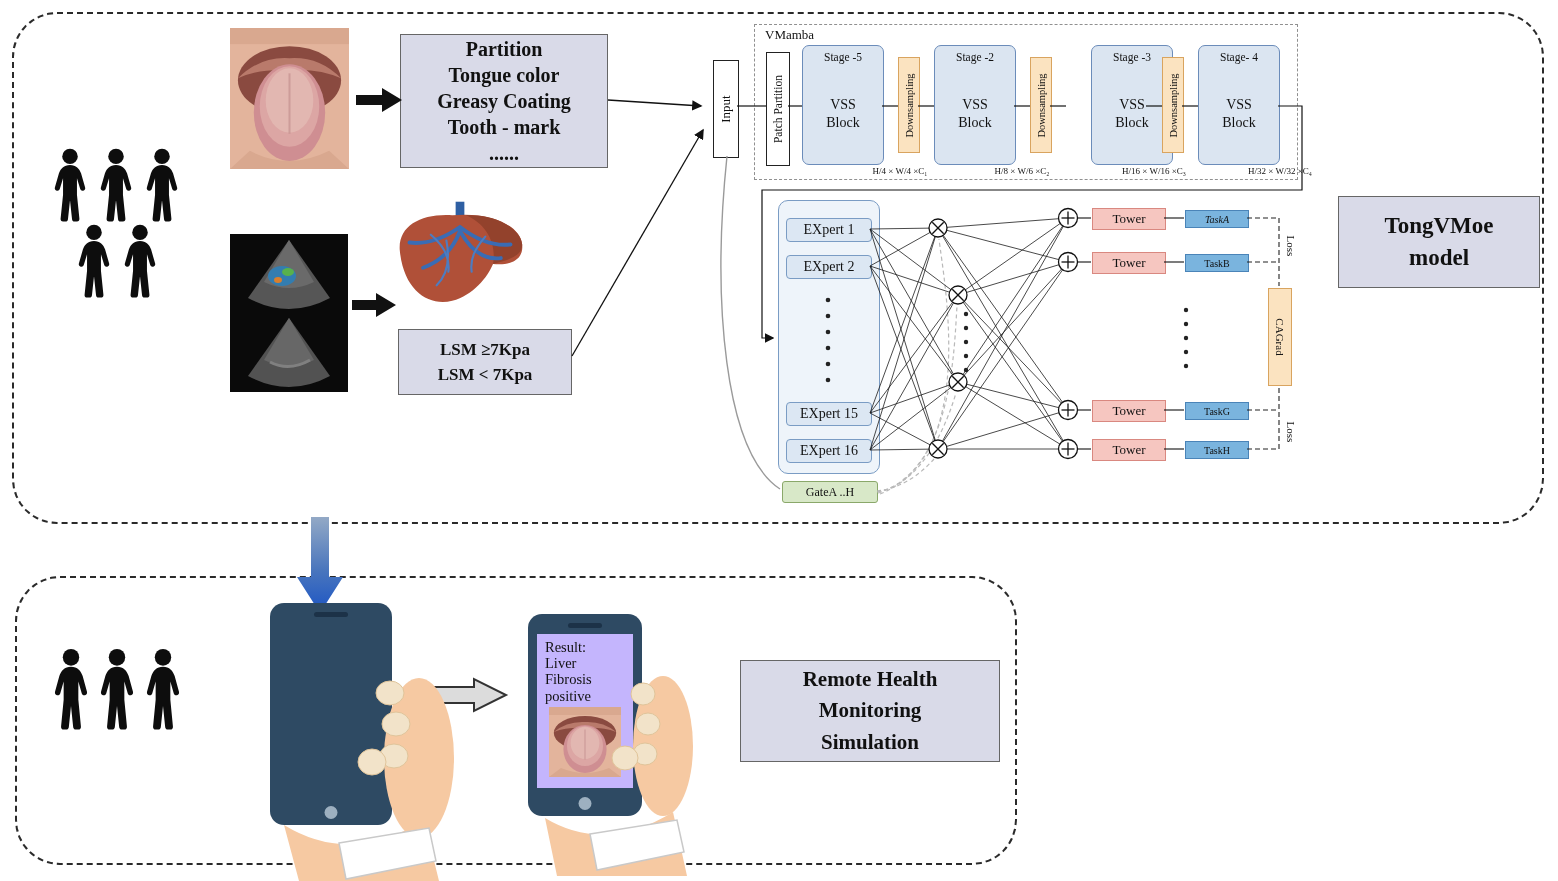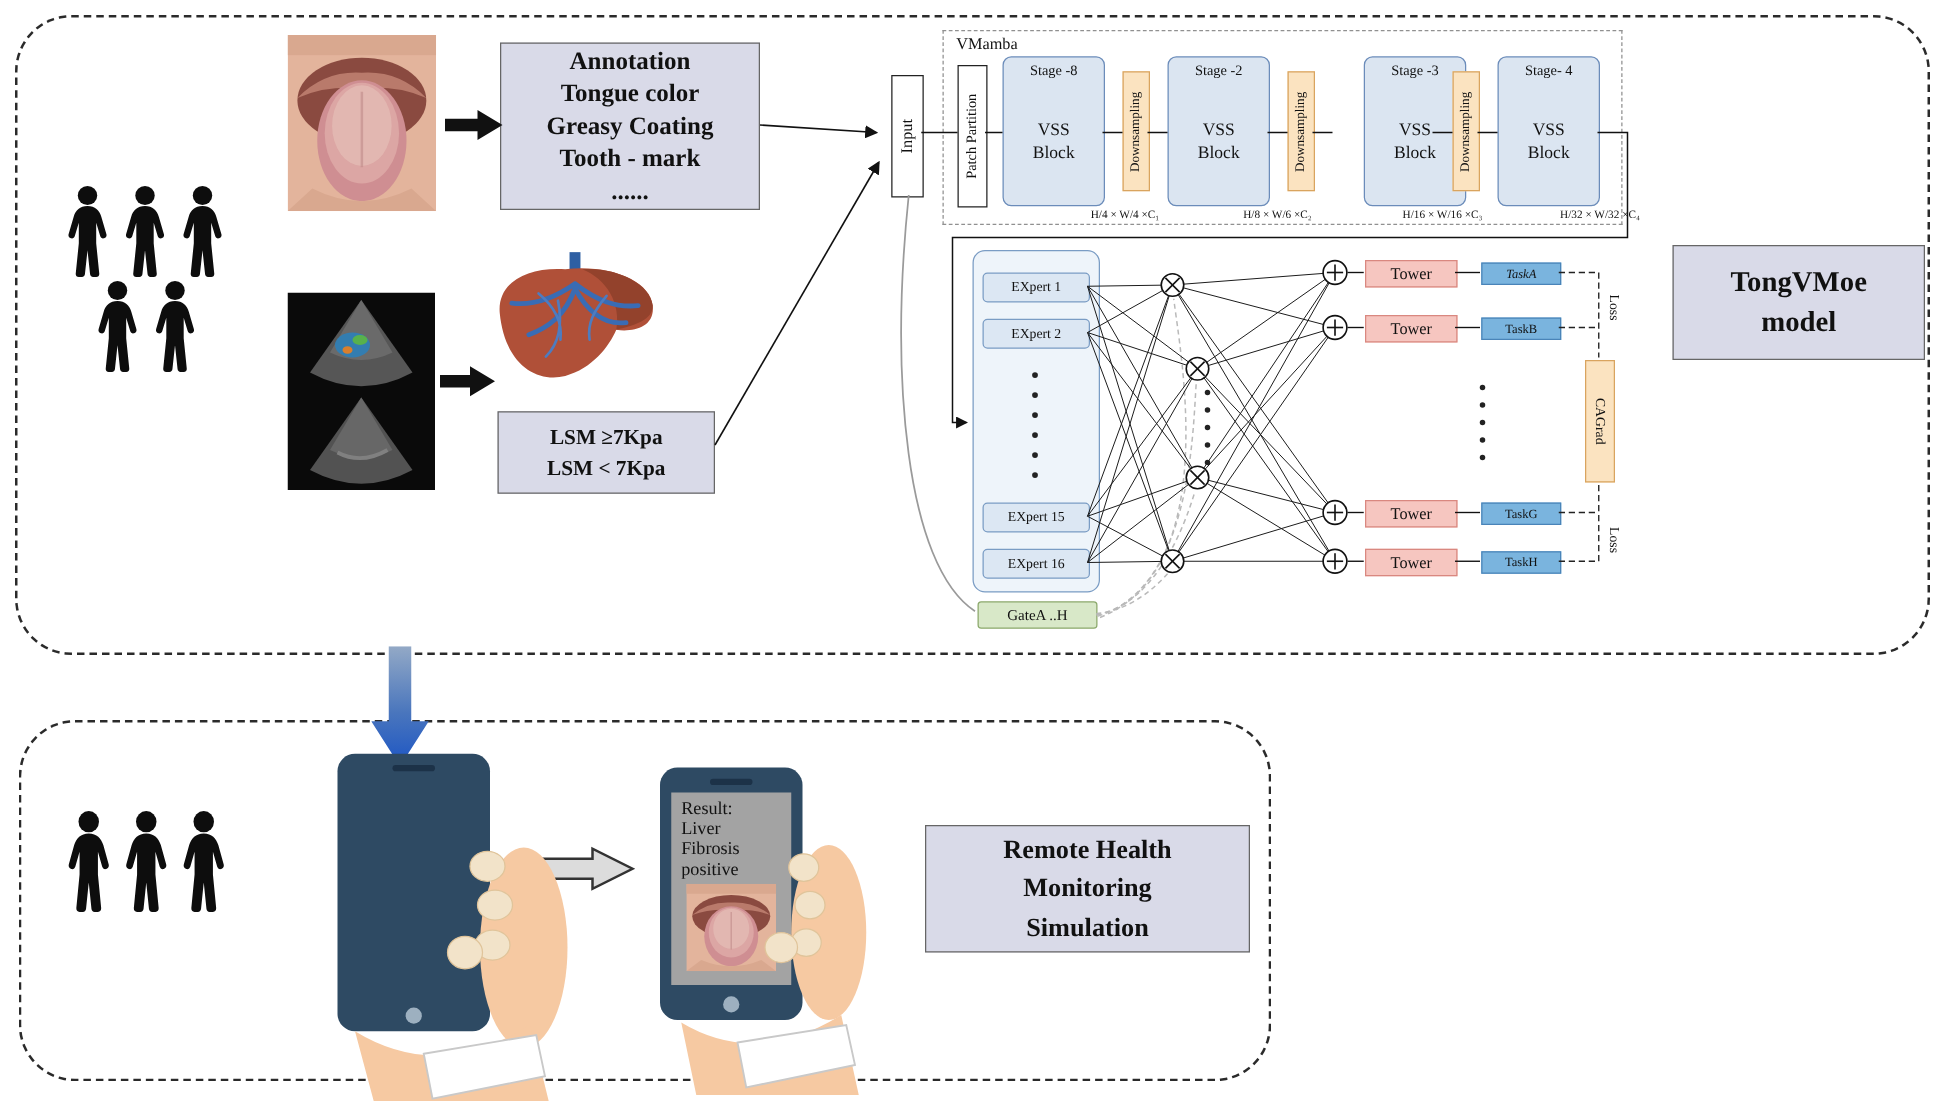--- a/index.html
+++ b/index.html
@@ -24,33 +24,33 @@
   .stage{position:absolute;top:45px;width:80px;height:118px;background:#dbe5f1;border:1.2px solid #6b8cba;
          border-radius:7px;display:flex;flex-direction:column;align-items:center;z-index:2;}
   .stage-title{font-size:11.5px;margin-top:5px;}
   .stage-body{flex:1;display:flex;align-items:center;justify-content:center;font-size:14px;width:52px;
               text-align:center;line-height:1.25;}
   .ds{background:#fbe3c0;border:1px solid #d9a45f;font-size:10.5px;}
   .dim{position:absolute;top:166px;font-size:9px;transform:translateX(-50%);z-index:2;white-space:nowrap;}
   .experts-wrap{position:absolute;left:778px;top:200px;width:100px;height:272px;background:#eef4fa;
                 border:1.2px solid #7a9cc4;border-radius:10px;z-index:2;}
   .expert{position:absolute;left:786px;width:84px;height:22px;background:#dce7f3;border:1px solid #7a9cc4;
-          border-radius:4px;display:flex;align-items:center;justify-content:center;font-size:11px;z-index:3;}
+          border-radius:4px;display:flex;align-items:center;justify-content:center;font-size:14px;z-index:3;}
   .gate{position:absolute;left:782px;top:481px;width:94px;height:20px;background:#d8e8c8;border:1px solid #8aa86a;
         border-radius:3px;display:flex;align-items:center;justify-content:center;font-size:12px;z-index:3;}
   .tower{position:absolute;left:1092px;width:72px;height:20px;background:#f6c6c0;border:1px solid #d98880;
          display:flex;align-items:center;justify-content:center;font-size:13px;z-index:3;}
   .task{position:absolute;left:1185px;width:62px;height:16px;background:#7ab4de;border:1px solid #4a84b8;
         display:flex;align-items:center;justify-content:center;font-size:10px;z-index:3;}
   .cagrad{background:#fbe3c0;border:1px solid #d9a45f;font-size:11px;z-index:3;}
   .loss{font-size:11px;z-index:3;}
   .overlay{position:absolute;left:0;top:0;z-index:5;pointer-events:none;}
   .img-block{position:absolute;z-index:2;}
   .phone{position:absolute;background:#2e4a63;border-radius:14px;z-index:4;}
-  .screen{position:absolute;background:#a3a3a3;display:flex;flex-direction:column;align-items:center;overflow:hidden;}
+  .screen{position:absolute;background:#c4b5fd;display:flex;flex-direction:column;align-items:center;overflow:hidden;}
   .speaker{position:absolute;width:34px;height:5px;background:#1c3248;border-radius:3px;top:9px;left:50%;
            transform:translateX(-50%);}
   .home-btn{position:absolute;width:13px;height:13px;border-radius:50%;background:#9db0c0;bottom:6px;left:50%;
             transform:translateX(-50%);}
   .start-btn{width:86px;height:24px;background:#ccd0e4;border:1px solid #8a8fb0;color:#8d3b2b;
              font-family:"Liberation Serif", serif;font-size:16px;letter-spacing:1px;
              display:flex;align-items:center;justify-content:center;margin-top:auto;margin-bottom:12px;}
   .result-text{align-self:flex-start;padding:5px 8px 0;font-size:14.5px;line-height:1.12;text-align:left;}
   .hand-svg{position:absolute;z-index:5;pointer-events:none;}
   .people-group{position:absolute;z-index:2;}
@@ -100,21 +100,21 @@
     <svg class="person" style="left:72px;top:76px;" width="36" height="74">
         <use href="#person-sym" width="36" height="74"></use>
       </svg>
   </div>
 
   <svg class="img-block" style="left:230px;top:28px;" width="119" height="141">
     <use href="#tongue-sym" width="119" height="141"></use>
   </svg>
 
   <div class="panel-box annot-box" style="left:400px;top:34px;width:206px;height:132px;">
-    <div>Annotation</div>
+    <div>Partition</div>
     <div>Tongue color</div>
     <div>Greasy Coating</div>
     <div>Tooth - mark</div>
     <div>......</div>
   </div>
 
   <svg class="img-block" style="left:230px;top:234px;" width="118" height="158" viewBox="0 0 118 158">
     <rect width="118" height="158" fill="#0a0a0a"></rect>
     <path d="M59,6 L100,64 Q59,86 18,64 Z" fill="#565656"></path>
     <path d="M59,6 L84,48 Q59,60 34,48 Z" fill="#6a6a6a"></path>
@@ -144,21 +144,21 @@
   </div>
 
   <div class="vmamba-frame" style="left:754px;top:24px;width:542px;height:154px;"></div>
   <div class="vmamba-title" style="left:765px;top:27px;">VMamba</div>
 
   <div class="vbox pp-box" style="left:766px;top:52px;width:22px;height:112px;">
     <span class="vtext">Patch Partition</span>
   </div>
 
   <div class="stage" style="left:802px;">
-    <div class="stage-title">Stage -8</div>
+    <div class="stage-title">Stage -5</div>
     <div class="stage-body">VSS Block</div>
   </div>
   <div class="vbox ds" style="left:898px;top:57px;width:20px;height:94px;">
     <span class="vtext">Downsampling</span>
   </div>
   <div class="stage" style="left:934px;">
     <div class="stage-title">Stage -2</div>
     <div class="stage-body">VSS Block</div>
   </div>
   <div class="vbox ds" style="left:1030px;top:57px;width:20px;height:94px;">

